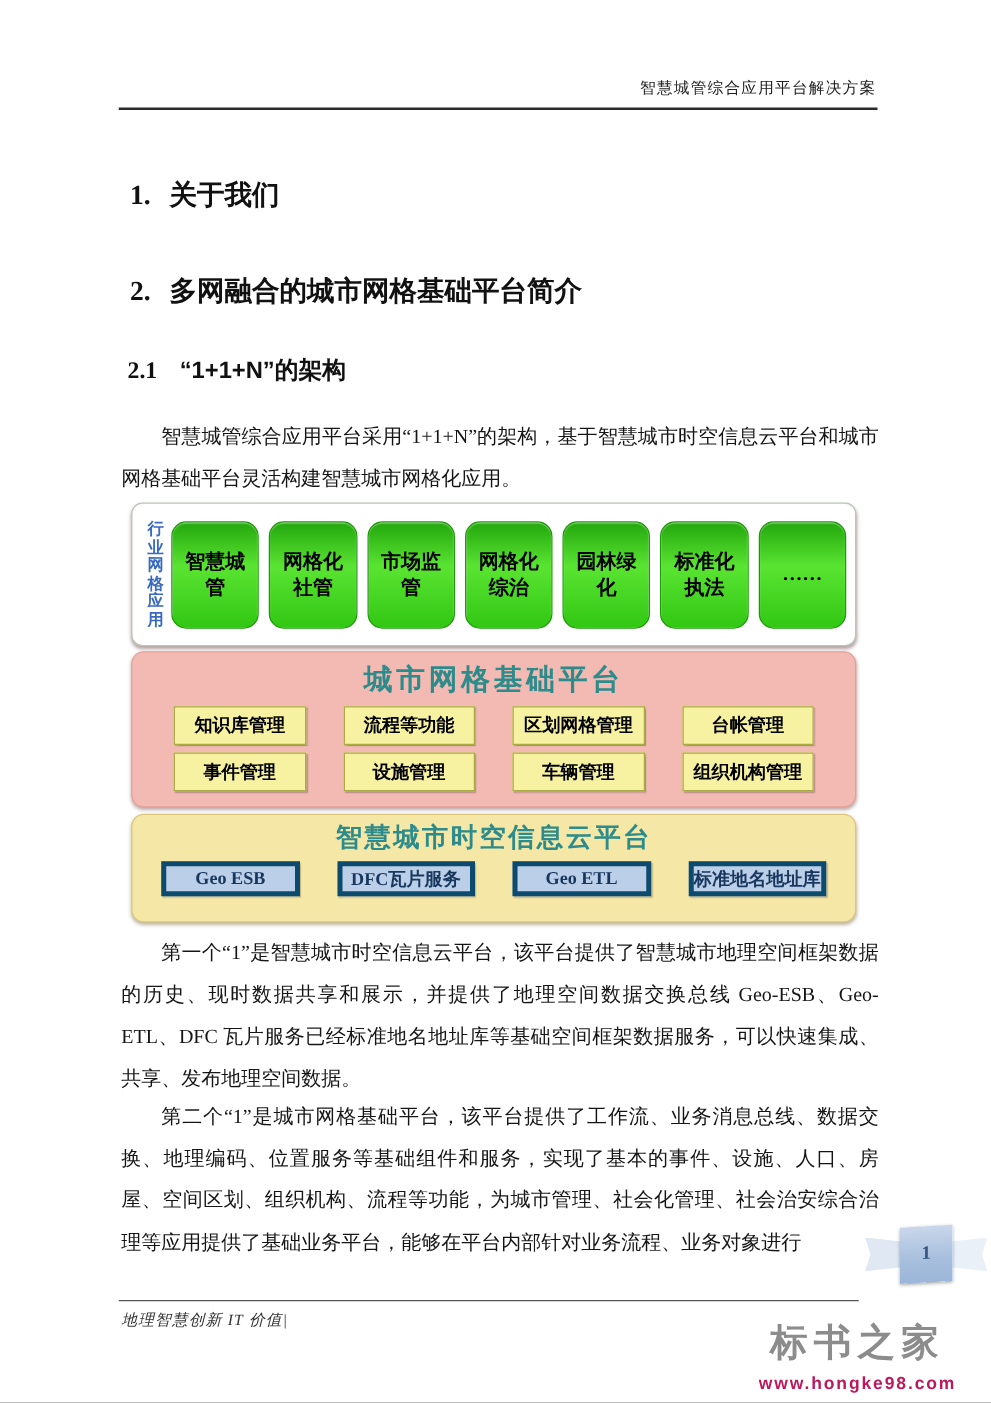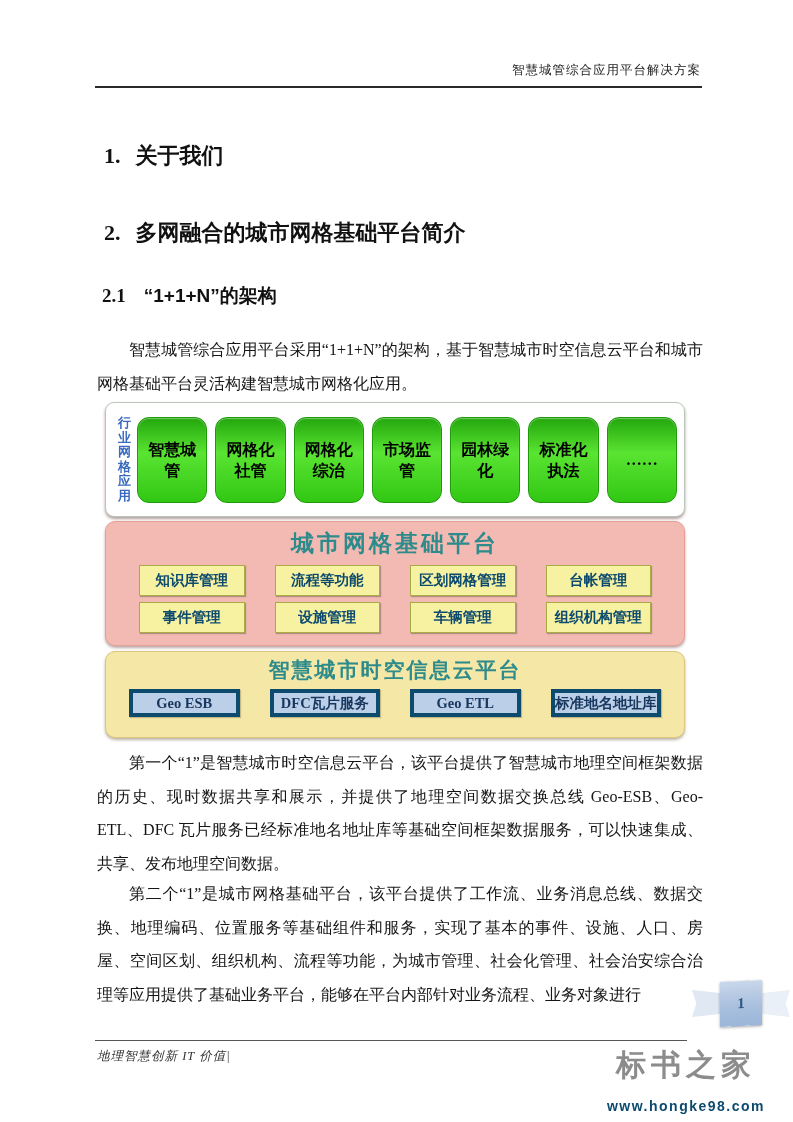--- a/index.html
+++ b/index.html
@@ -61,21 +61,21 @@
   .layer-title {
     text-align:center; font-weight:bold; color:#2e8b8b; letter-spacing:3px;
     font-size:23px; line-height:36px;
   }
   .module-grid {
     display:grid; grid-template-columns:repeat(4,1fr); gap:6px 30px; margin-top:3px;
   }
   .module-box {
     height:31px; background:#f7f2a2; border:1px solid #a9ab44;
     display:flex; align-items:center; justify-content:center;
-    font-size:14.5px; font-weight:bold; color:#0c4a6e;
+    font-size:14.5px; font-weight:bold; color:#000000;
     box-shadow:1px 1px 1px rgba(0,0,0,.25);
   }
 
   .cloud-layer {
     margin-top:5px; height:87px; background:#f5e7a6; border:1px solid #ddc57d;
     border-radius:10px; box-shadow:0 2px 3px rgba(90,70,30,.4);
     padding:2px 23px 0;
   }
   .cloud-layer .layer-title { font-size:21px; line-height:32px; letter-spacing:2px; }
   .cloud-grid { display:grid; grid-template-columns:repeat(4,1fr); gap:30px; margin-top:3px; }
@@ -100,21 +100,21 @@
   }
 
   
   .doc-footer-rule { position:absolute; top:1040px; left:95px; width:592px; border-top:1px solid #555; }
   .doc-footer { position:absolute; top:1048px; left:97px; font-size:12.5px; color:#333; letter-spacing:1px;font-style:italic; }
 
   
   .watermark { position:absolute; right:22px; bottom:8px; width:170px; text-align:center;
                font-family:"Liberation Sans","DejaVu Sans",sans-serif; }
   .watermark-title { font-size:30px; font-weight:bold; color:#8c8c8c; letter-spacing:5px; line-height:30px; }
-  .watermark-url { font-size:14px; font-weight:bold; color:#0c4a6e; letter-spacing:1.5px; margin-top:18px; }
+  .watermark-url { font-size:14px; font-weight:bold; color:#be185d; letter-spacing:1.5px; margin-top:8px; }
 </style>
 </head>
 <body>
 
 <div class="page">
 
   <div class="doc-header">智慧城管综合应用平台解决方案</div>
   <div class="doc-header-rule"></div>
 
   <div class="h1">
@@ -131,22 +131,22 @@
 
   <p class="para p1">智慧城管综合应用平台采用“1+1+N”的架构，基于智慧城市时空信息云平台和城市网格基础平台灵活构建智慧城市网格化应用。</p>
 
   <div class="diagram">
 
     <div class="apps-layer">
       <div class="side-label">行业网格应用</div>
       <div class="apps-row">
           <div class="app-box">智慧城管</div>
           <div class="app-box">网格化社管</div>
+          <div class="app-box">市场监管</div>
           <div class="app-box">网格化综治</div>
-          <div class="app-box">市场监管</div>
           <div class="app-box">园林绿化</div>
           <div class="app-box">标准化执法</div>
           <div class="app-box">……</div>
         </div>
     </div>
 
     <div class="grid-layer">
       <div class="layer-title">城市网格基础平台</div>
       <div class="module-grid">
           <div class="module-box">知识库管理</div>

